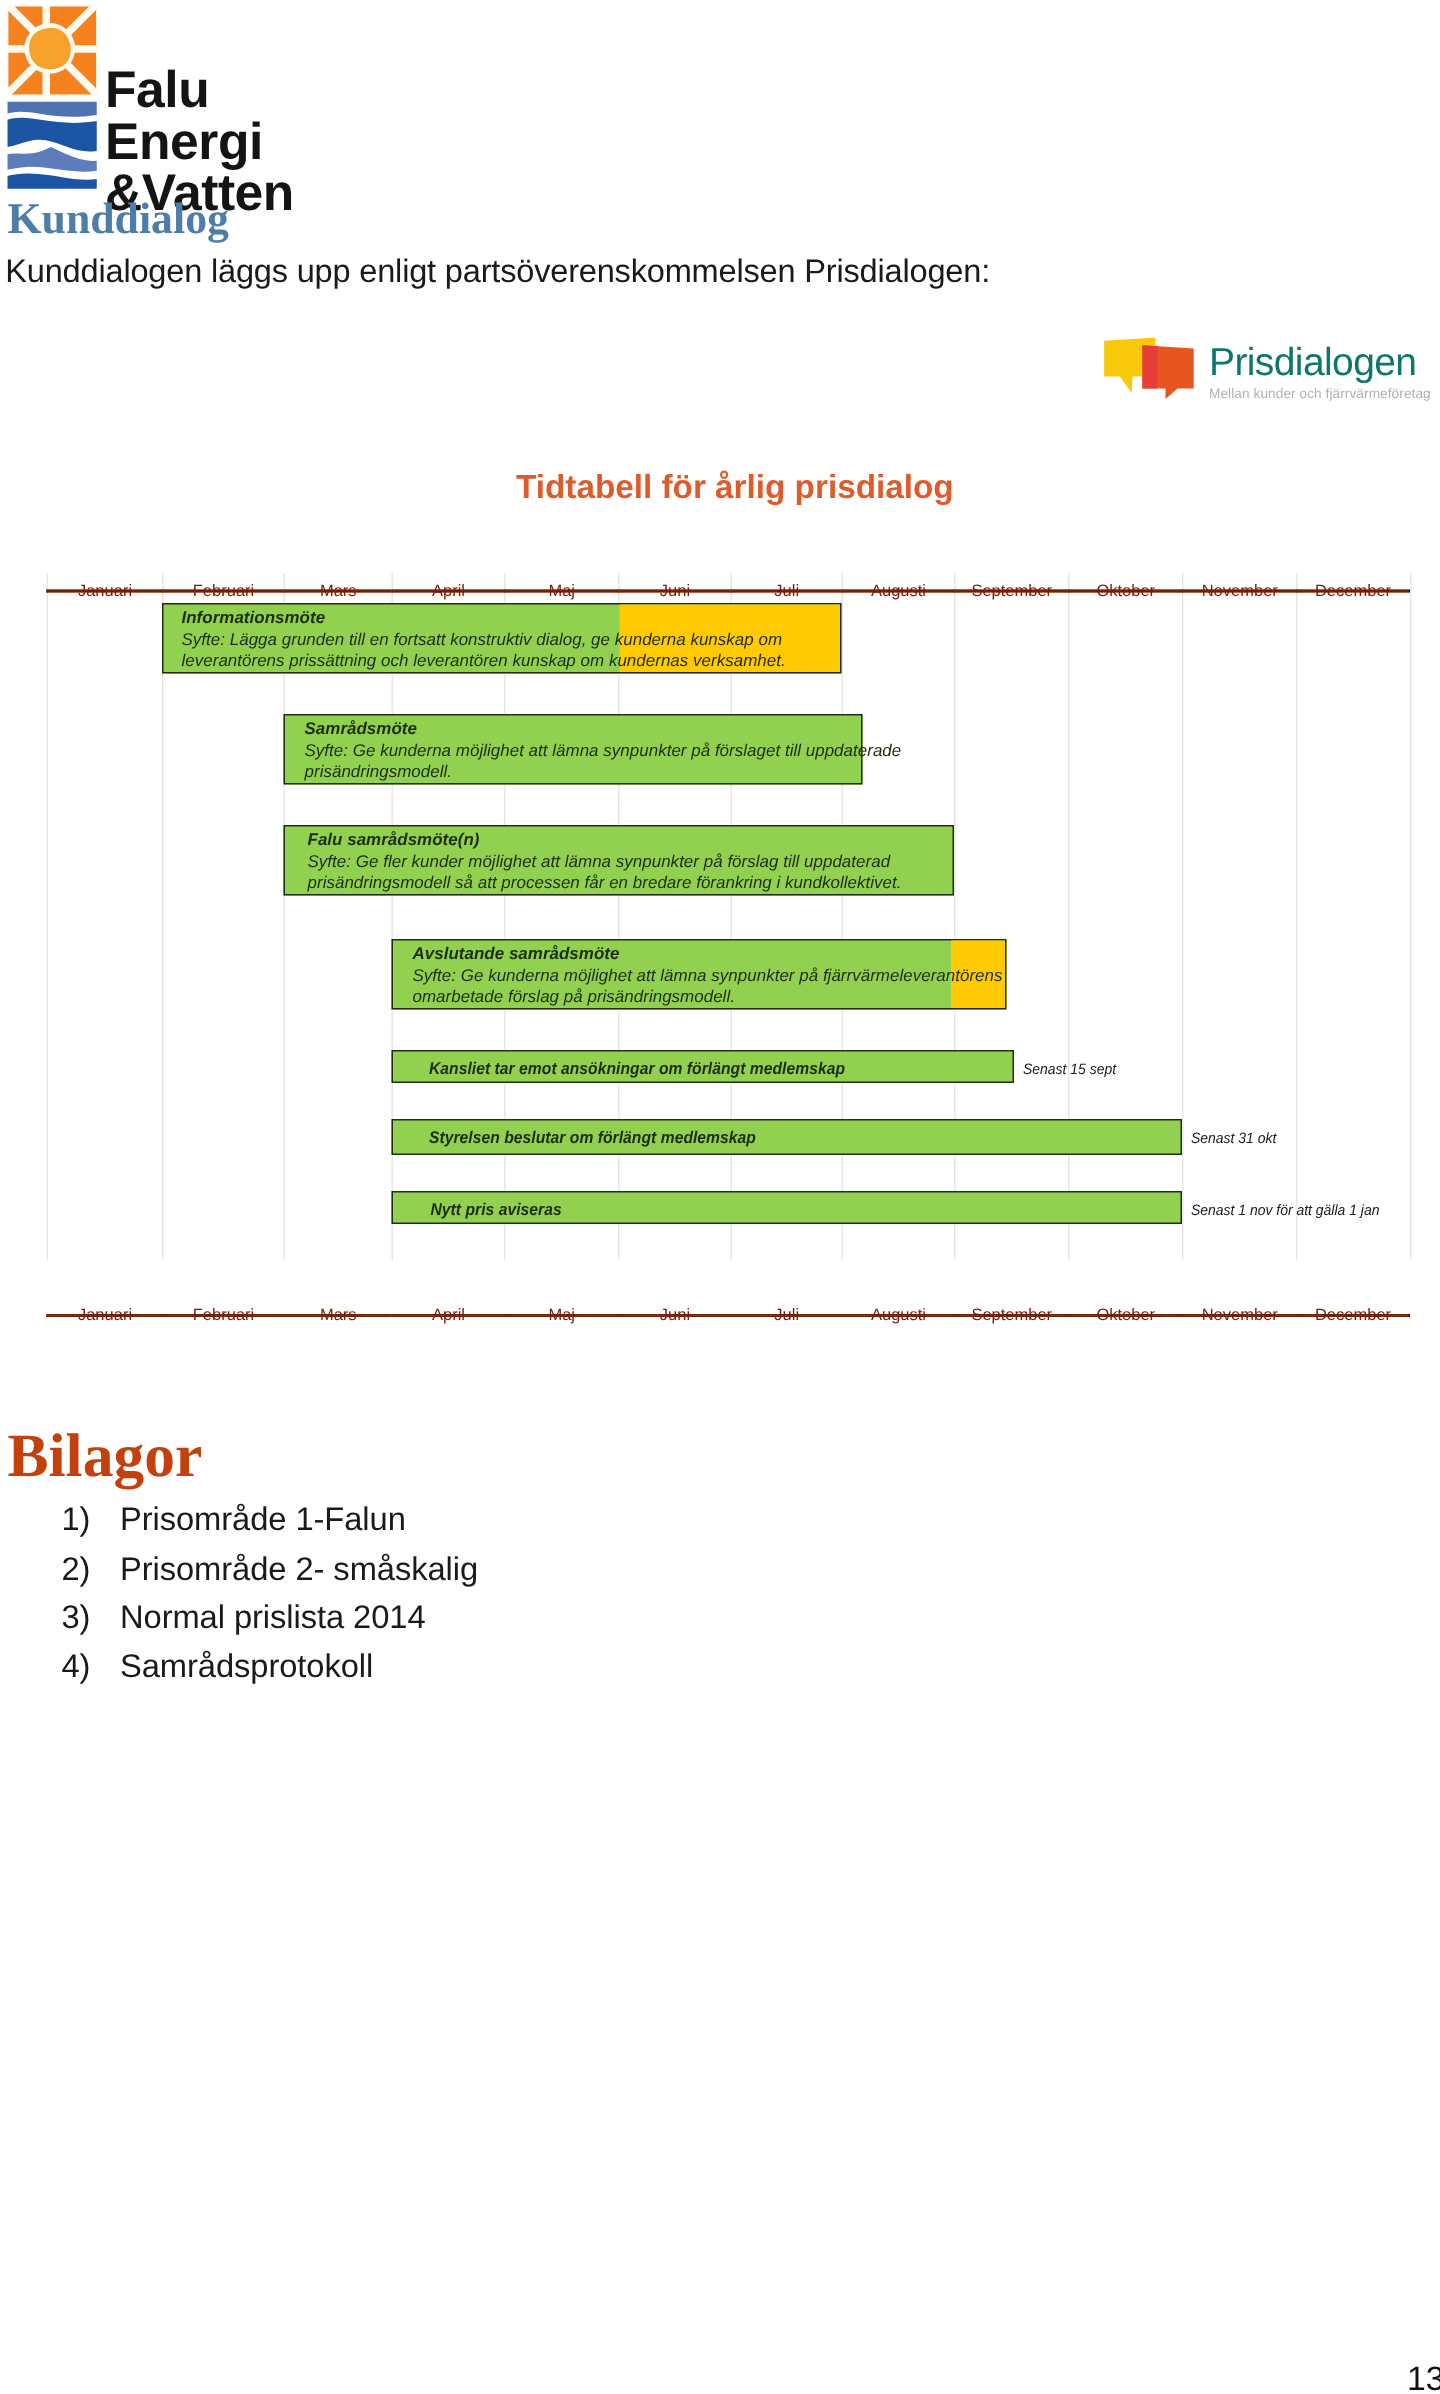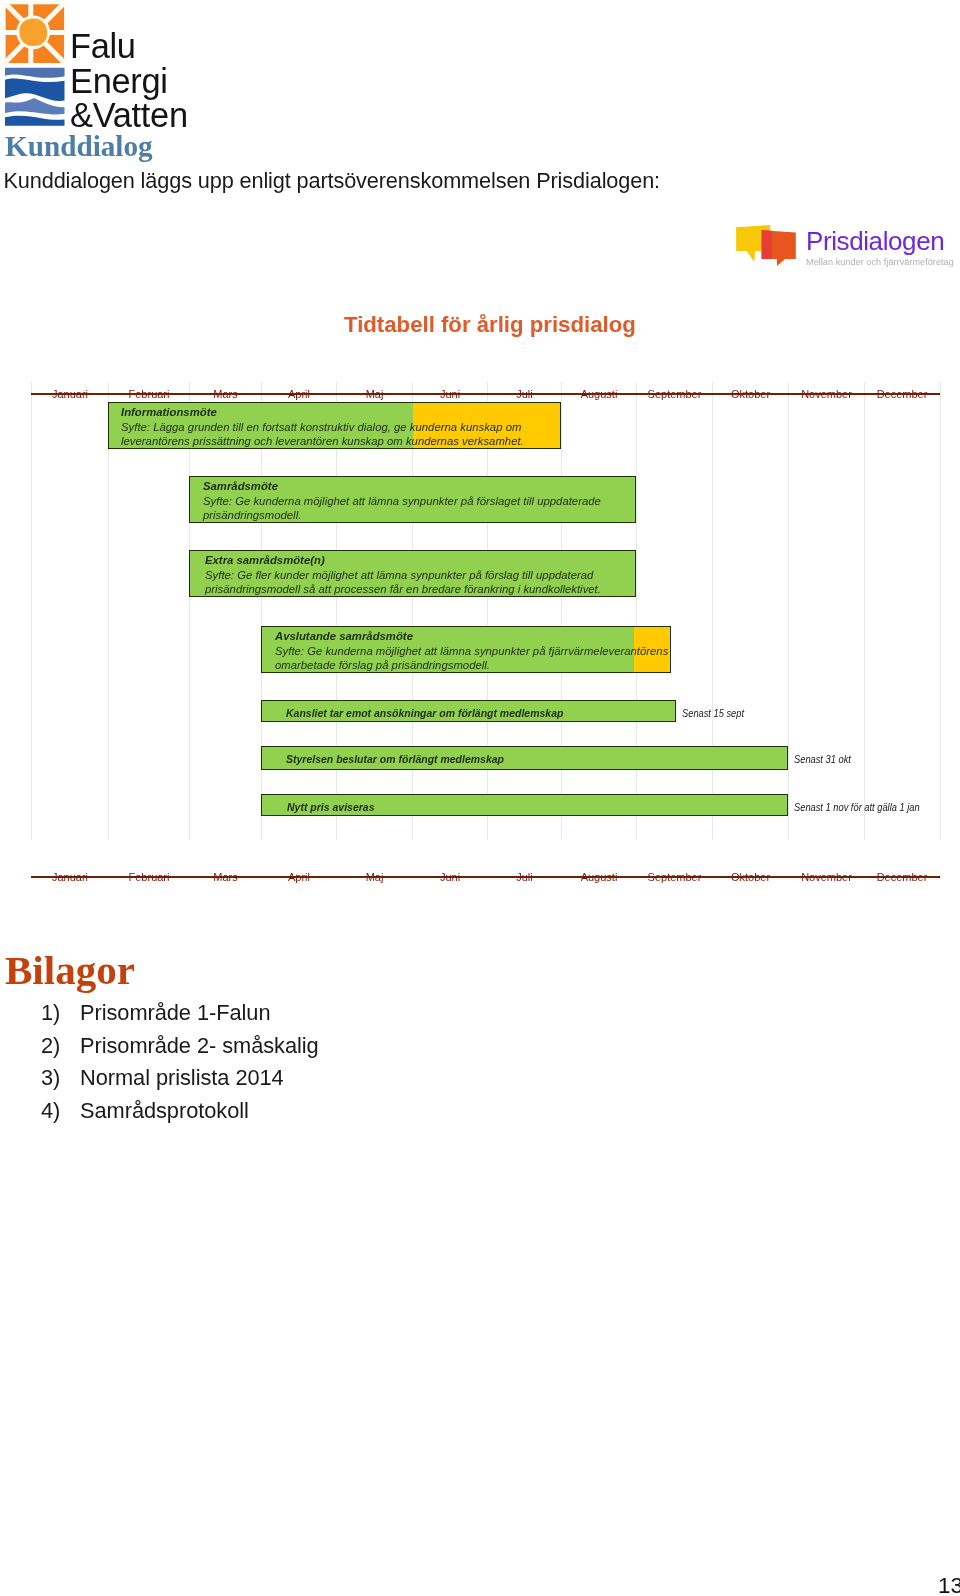--- a/index.html
+++ b/index.html
@@ -7,21 +7,21 @@
   body {
     width:960px; height:1596px; background:#ffffff;
     font-family:"Liberation Sans", sans-serif;
     color:#000; position:relative; overflow:hidden;
   }
   .page { position:relative; width:960px; height:1596px; }
 
   
   .logo-block { position:absolute; left:5px; top:3px; display:flex; align-items:flex-start; }
   .logo-mark { display:block; }
-  .logo-words { margin-left:5px; margin-top:26px; }
+  .logo-words { margin-left:5px; margin-top:40px;font-weight:bold; }
   .lw {
     font-family:"Liberation Sans", sans-serif;
     font-size:34.4px; line-height:34.6px; color:#141414; letter-spacing:-0.3px;
   }
 
   
   .sec-title {
     position:absolute; margin:0; left:5px; top:131px;
     font-family:"Liberation Serif", serif; font-weight:bold;
     font-size:29.2px; line-height:30px; color:#4E7EA8; letter-spacing:0px;
@@ -30,21 +30,21 @@
     position:absolute; margin:0; left:3.5px; top:168px;
     font-family:"Liberation Sans", sans-serif;
     font-size:21.7px; line-height:26px; color:#1a1a1a; letter-spacing:-0.12px;
   }
 
   
   .pd-logo { position:absolute; left:736px; top:225px; display:flex; align-items:flex-start; }
   .pd-text { margin-left:8px; margin-top:3px; }
   .pd-name {
     font-family:"Liberation Sans", sans-serif; font-size:26px; line-height:26px;
-    color:#6d28d9; letter-spacing:-0.4px;
+    color:#0f766e; letter-spacing:-0.4px;
   }
   .pd-tag {
     font-family:"Liberation Sans", sans-serif; font-size:9.1px; line-height:13px;
     color:#b3b0af; letter-spacing:0.05px; margin-top:2px; white-space:nowrap;
   }
 
   
   .chart { position:absolute; left:0; top:300px; width:960px; }
   .chart-title {
     position:absolute; left:344px; top:11px;
@@ -176,25 +176,25 @@
           <div class="m" style="width: 76px;">September</div>
           <div class="m" style="width: 76px;">Oktober</div>
           <div class="m" style="width: 76px;">November</div>
           <div class="m" style="width: 76px;">December</div>
         </div>
       <div class="bars" id="bars">
           <div class="bar" style="left: 108px; top: 102px; width: 453px; height: 47px; background: rgb(146, 208, 80);">
             <div class="fill-y" style="left: 304px; right: 0px; background: rgb(255, 203, 0);"></div>
             <div class="txt" style="left: 12px; top: 2px;"><b>Informationsmöte</b><br>Syfte: Lägga grunden till en fortsatt konstruktiv dialog, ge kunderna kunskap om<br>leverantörens prissättning och leverantören kunskap om kundernas verksamhet.</div>
           </div>
-          <div class="bar" style="left: 189px; top: 176px; width: 447px; height: 47px; background: rgb(146, 208, 80);">
+          <div class="bar" style="left: 189px; top: 176px; width: 386px; height: 47px; background: rgb(146, 208, 80);">
             <div class="txt" style="left: 13px; top: 2px;"><b>Samrådsmöte</b><br>Syfte: Ge kunderna möjlighet att lämna synpunkter på förslaget till uppdaterade<br>prisändringsmodell.</div>
           </div>
           <div class="bar" style="left: 189px; top: 250px; width: 447px; height: 47px; background: rgb(146, 208, 80);">
-            <div class="txt" style="left: 15px; top: 2px;"><b>Extra samrådsmöte(n)</b><br>Syfte: Ge fler kunder möjlighet att lämna synpunkter på förslag till uppdaterad<br>prisändringsmodell så att processen får en bredare förankring i kundkollektivet.</div>
+            <div class="txt" style="left: 15px; top: 2px;"><b>Falu samrådsmöte(n)</b><br>Syfte: Ge fler kunder möjlighet att lämna synpunkter på förslag till uppdaterad<br>prisändringsmodell så att processen får en bredare förankring i kundkollektivet.</div>
           </div>
           <div class="bar" style="left: 261px; top: 400px; width: 414.52px; height: 22px; background: rgb(146, 208, 80);">
             <div class="txt" style="left: 24px; top: 5px; transform: scaleX(0.925); transform-origin: left top;"><b>Kansliet tar emot ansökningar om förlängt medlemskap</b></div>
           </div>
           <div class="bar" style="left: 261px; top: 326px; width: 409.96px; height: 47px; background: rgb(146, 208, 80);">
             <div class="fill-y" style="left: 372px; right: 0px; background: rgb(255, 203, 0);"></div>
             <div class="txt" style="left: 13px; top: 2px;"><b>Avslutande samrådsmöte</b><br>Syfte: Ge kunderna möjlighet att lämna synpunkter på fjärrvärmeleverantörens<br>omarbetade förslag på prisändringsmodell.</div>
           </div>
           <div class="note" style="left: 681.52px; top: 407.5px;">Senast 15 sept</div>
           <div class="bar" style="left: 261px; top: 446px; width: 527px; height: 24px; background: rgb(146, 208, 80);">

